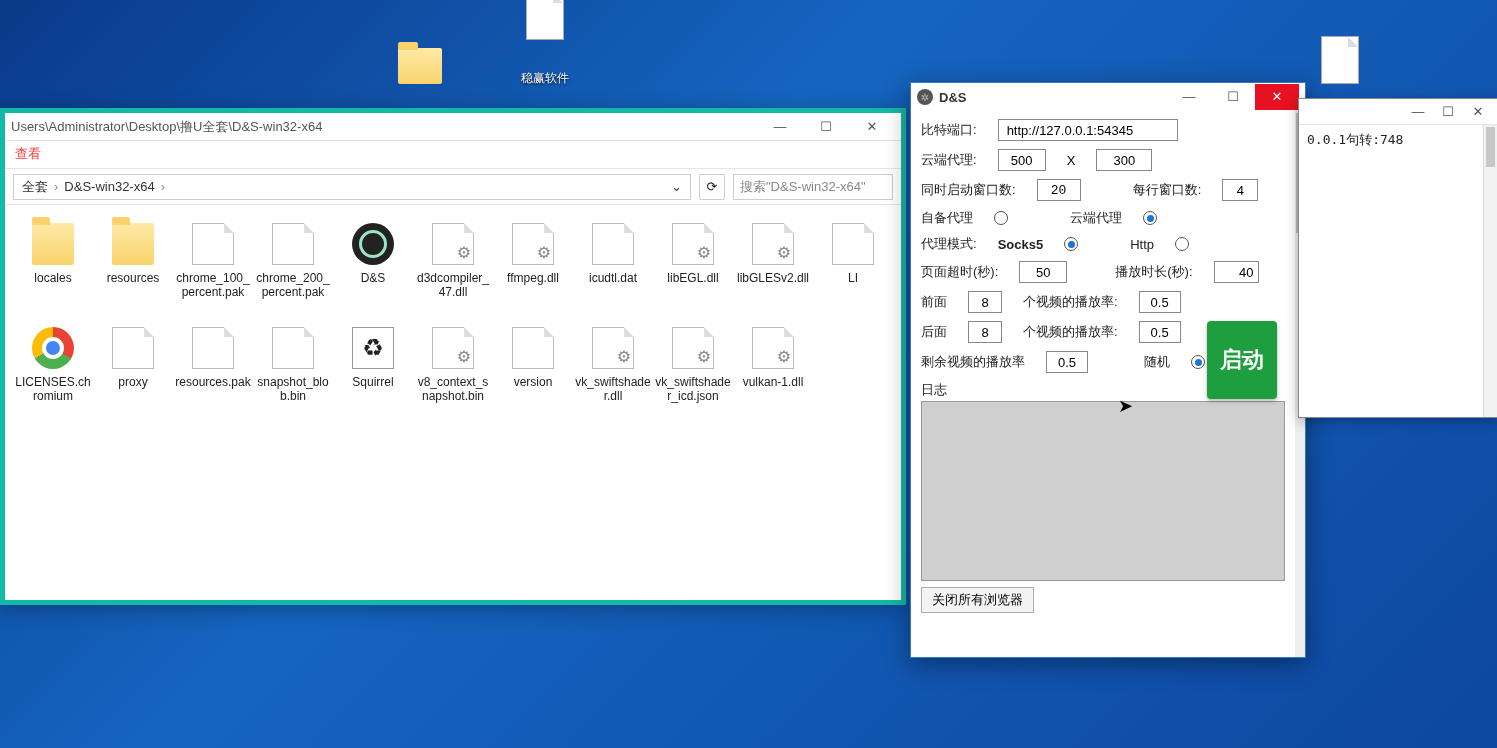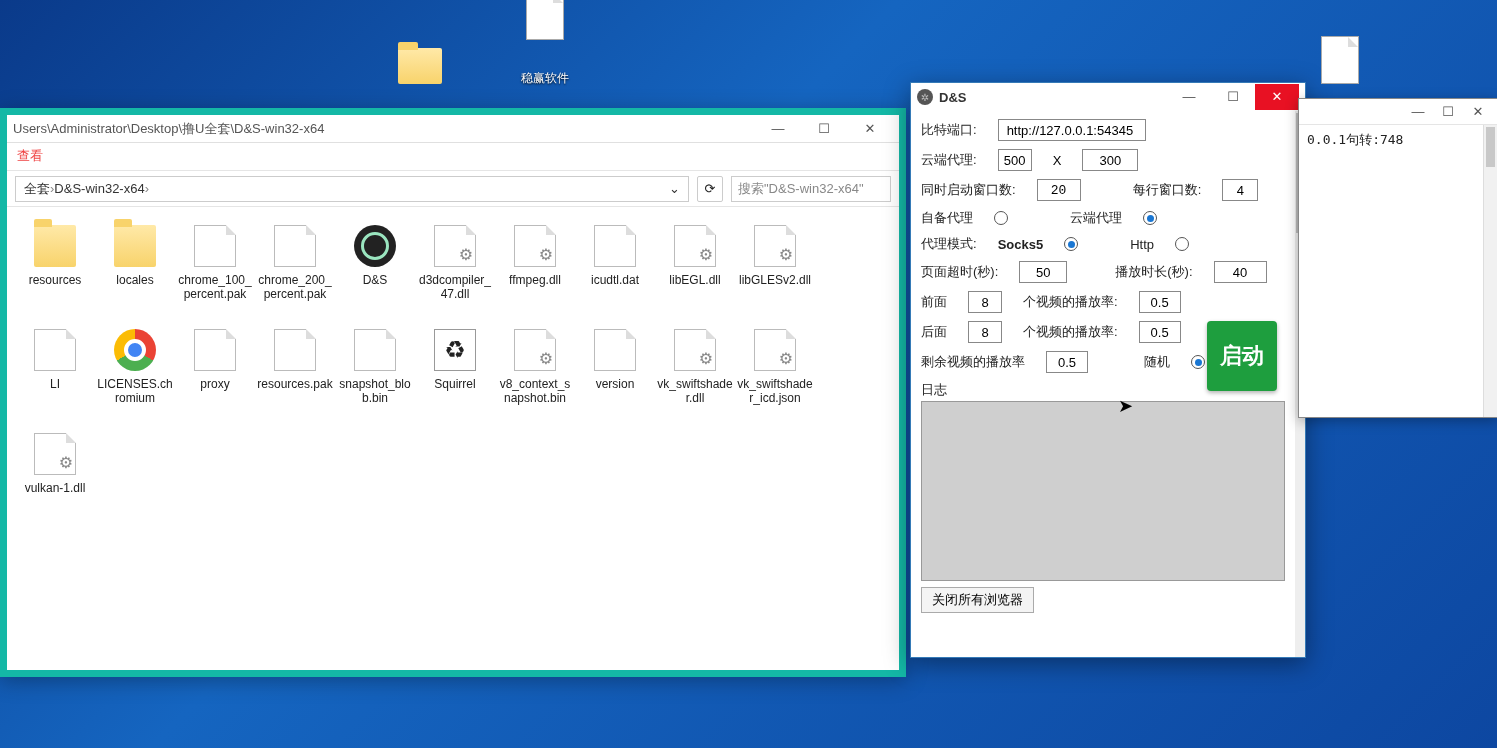--- a/index.html
+++ b/index.html
@@ -15,30 +15,30 @@
   
   .desktop-icon { position:absolute; width:80px; text-align:center; color:#fff; font-size:12px; }
   .folder-ficon { background:linear-gradient(#ffe9a8,#f8d36b); border-radius:2px; position:relative; width:44px; height:36px; margin:6px auto 4px;}
   .folder-ficon::before { content:""; position:absolute; top:-6px; left:0; width:20px; height:8px; background:#f8d36b; border-radius:2px 2px 0 0;}
   .gen-ficon { background:#fff; border:1px solid #aaa; width:38px; height:48px; margin:0 auto 4px; position:relative;}
   .gen-ficon::before { content:""; position:absolute; right:0; top:0; border-left:10px solid #ddd; border-top:10px solid transparent; }
   .desktop-icon .lbl { text-shadow:0 1px 2px #000;margin-top:30px; }
 
   
   .explorer {
-    position:absolute; left:0; top:108px; width:906px; height:569px;
-    background:#fff; border:7px solid #14b8a6; box-shadow:0 4px 20px rgba(0,0,0,.3);
+    position:absolute; left:0; top:108px; width:906px; height:497px;
+    background:#fff; border:5px solid #14b8a6; box-shadow:0 4px 20px rgba(0,0,0,.3);
     font-size:13px; color:#222;
   }
   .explorer .titlebar { height:28px; background:#fff; display:flex; align-items:center; padding:0 6px; border-bottom:1px solid #e0e0e0;}
   .explorer .titlebar .path { flex:1; color:#555; white-space:nowrap; overflow:hidden;}
   .explorer .titlebar .winbtn { width:46px; height:26px; text-align:center; line-height:26px; color:#555;}
   .explorer .menubar { height:28px; padding:4px 10px; border-bottom:1px solid #e5e5e5; color:#ef4444;}
   .explorer .navbar { height:36px; display:flex; align-items:center; gap:8px; padding:4px 8px; border-bottom:1px solid #e5e5e5;}
-  .explorer .breadcrumb { flex:1; border:1px solid #ccc; height:26px; display:flex; align-items:center; padding:0 8px; }
+  .explorer .breadcrumb { flex:1; border:1px solid #ccc; height:26px; display:flex; align-items:center; padding:0 8px; gap:6px;}
   .explorer .breadcrumb span { color:#333;}
   .explorer .breadcrumb .sep { color:#888;}
   .explorer .navbar .refresh { width:26px; height:26px; border:1px solid #ccc; text-align:center; line-height:24px; border-radius:2px;}
   .explorer .navbar .search { width:160px; height:26px; border:1px solid #ccc; padding:0 6px; color:#888; display:flex; align-items:center;}
   .explorer .filegrid { padding:14px 8px; display:flex; flex-wrap:wrap; align-content:flex-start; gap:4px 0;}
   .explorer .item { width:80px; height:100px; text-align:center; font-size:12px; color:#222; padding-top:4px;}
   .explorer .item.selected { background:#cde6f7; outline:1px solid #7bb3e0;}
   .explorer .item .icon { width:42px; height:42px; margin:0 auto 6px;}
   .explorer .item .name { word-wrap:break-word; line-height:1.2; padding:0 2px;}
 
@@ -65,24 +65,24 @@
   .dsapp .titlebar .ttl { flex:1; font-weight:bold;}
   .dsapp .titlebar .winbtn { width:44px; height:26px; text-align:center; line-height:26px; color:#555;}
   .dsapp .titlebar .winbtn.close { background:#e81123; color:#fff;}
   .dsapp .body { position:absolute; top:28px; left:0; right:10px; bottom:0; padding:8px 10px 8px 10px; overflow:hidden;}
   .dsapp .vscroll { position:absolute; right:0; top:28px; bottom:0; width:10px; background:#eee;}
   .dsapp .vscroll .thumb { position:absolute; left:1px; right:1px; top:2px; height:120px; background:#bcbcbc;}
 
   .dsapp .row { display:flex; align-items:center; margin-bottom:8px; gap:21px;}
   .dsapp label.lbl { color:#222; white-space:nowrap;}
   .dsapp .tinput { border:1px solid #888; height:22px; padding:0 4px; text-align:center; font-size:13px;}
-  .dsapp .tinput.wide { width:148px; text-align:left; padding:0 8px;}
+  .dsapp .tinput.wide { width:180px; text-align:left; padding:0 8px;}
   .dsapp .radio { width:14px; height:14px; border:1px solid #555; border-radius:50%; display:inline-flex; align-items:center; justify-content:center; background:#fff;}
   .dsapp .radio.on::after { content:""; width:7px; height:7px; background:#1976d2; border-radius:50%;}
-  .dsapp .startbtn { position:absolute; right:18px; top:210px; width:70px; height:70px; background:#1e9e3e; color:#fff; font-size:22px; display:flex; align-items:center; justify-content:center; border-radius:4px; font-weight:bold; box-shadow:0 2px 4px rgba(0,0,0,.3);}
+  .dsapp .startbtn { position:absolute; right:18px; top:210px; width:70px; height:78px; background:#1e9e3e; color:#fff; font-size:22px; display:flex; align-items:center; justify-content:center; border-radius:4px; font-weight:bold; box-shadow:0 2px 4px rgba(0,0,0,.3);}
   .dsapp .logbox { width:100%; height:180px; background:#cfcfcf; border:1px solid #999; margin-top:2px;}
   .dsapp .footerbtn { display:inline-block; border:1px solid #aaa; background:#f4f4f4; padding:3px 10px; margin-top:6px;}
 
   
   .notepad {
     position:absolute; left:1298px; top:98px; width:200px; height:320px;
     background:#fff; border:1px solid #888; box-shadow:0 3px 12px rgba(0,0,0,.3);
     font-size:13px;
   }
   .notepad .titlebar { height:26px; background:#fff; display:flex; align-items:center; justify-content:flex-end; padding:0 4px; border-bottom:1px solid #e5e5e5;}
@@ -128,25 +128,25 @@
       <span>⌄</span>
     </div>
     <div class="refresh">⟳</div>
     <div class="search">
       <span>搜索"D&amp;S-win32-x64"</span>
     </div>
   </div>
   <div class="filegrid" id="filegrid">
       <div class="item">
         <div class="icon ic-folder"></div>
+        <div class="name">locales</div>
+      </div>
+      <div class="item">
+        <div class="icon ic-folder"></div>
         <div class="name">resources</div>
-      </div>
-      <div class="item">
-        <div class="icon ic-folder"></div>
-        <div class="name">locales</div>
       </div>
       <div class="item">
         <div class="icon ic-file"></div>
         <div class="name">chrome_100_percent.pak</div>
       </div>
       <div class="item">
         <div class="icon ic-file"></div>
         <div class="name">chrome_200_percent.pak</div>
       </div>
       <div class="item">
@@ -233,21 +233,21 @@
     </div>
   <div class="body">
 
     <div class="row">
       <label class="lbl">比特端口:</label>
       <input class="tinput wide" value="http://127.0.0.1:54345" style="">
     </div>
 
     <div class="row">
       <label class="lbl">云端代理:</label>
-      <input class="tinput" style="width: 34px;" value="500">
+      <input class="tinput" style="width: 48px;" value="500">
       <span>X</span>
       <input class="tinput" style="width: 56px;" value="300">
     </div>
 
     <div class="row">
       <label class="lbl">同时启动窗口数:</label>
       <input class="tinput" style="width: 44px; font-family: Liberation Mono, monospace;" value="20">
       <span style="width:10px"></span>
       <label class="lbl">每行窗口数:</label>
       <input class="tinput" style="width: 36px;" value="4">
@@ -268,21 +268,21 @@
       <span style="width:10px"></span>
       <label class="lbl">Http</label>
       <span class="radio"></span>
     </div>
 
     <div class="row">
       <label class="lbl">页面超时(秒):</label>
       <input class="tinput" style="width: 48px;" value="50">
       <span style="width:6px"></span>
       <label class="lbl">播放时长(秒):</label>
-      <input class="tinput" style="width: 53px;" value="40">
+      <input class="tinput" style="width: 45px; text-align: right;" value="40">
     </div>
 
     <div class="row">
       <label class="lbl">前面</label>
       <input class="tinput" style="width: 34px;" value="8">
       <label class="lbl">个视频的播放率:</label>
       <input class="tinput" style="width: 42px;" value="0.5">
     </div>
 
     <div class="row">

